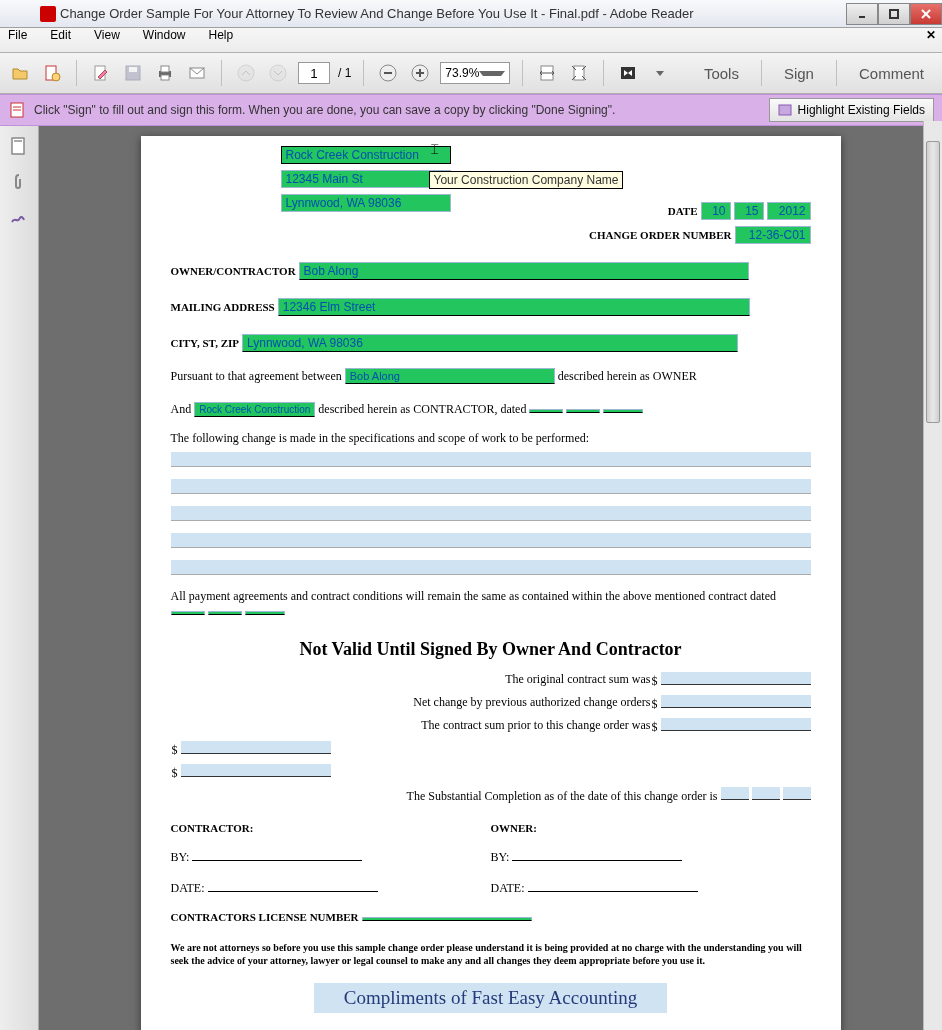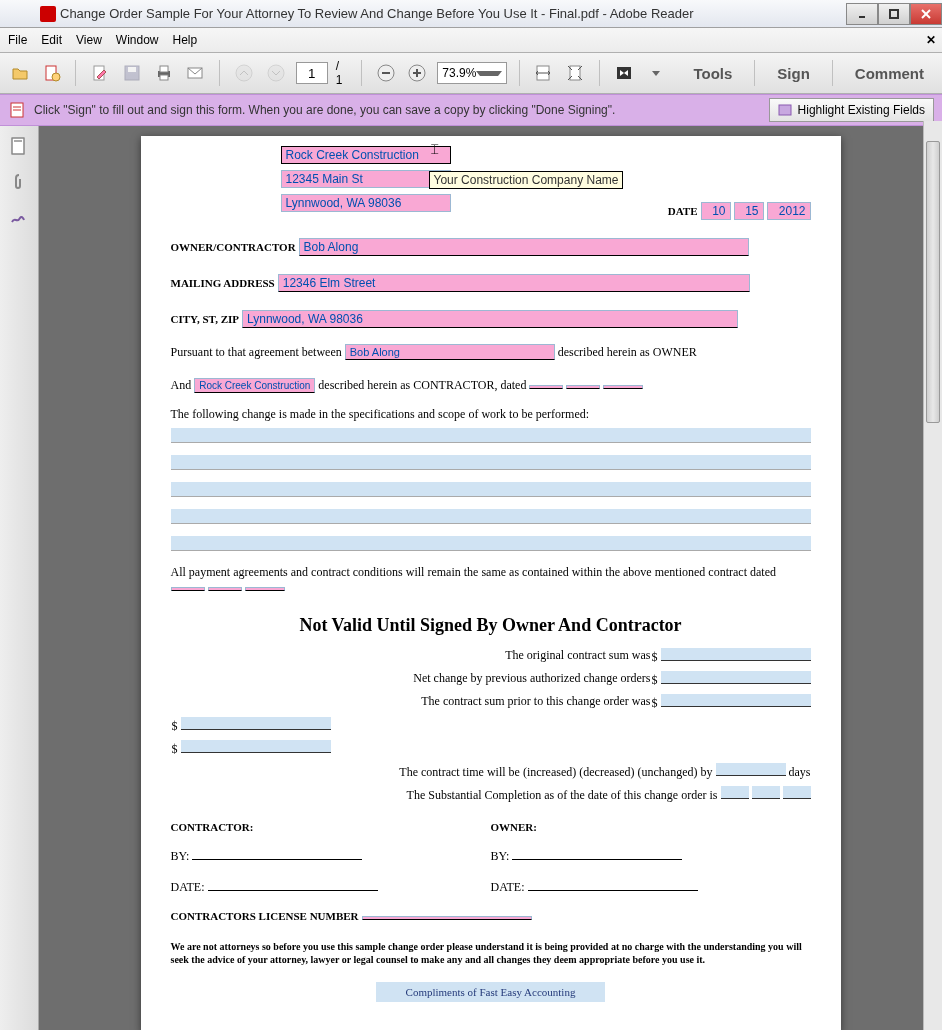--- a/index.html
+++ b/index.html
@@ -4,63 +4,63 @@
 <style>
 body { margin:0; font-family:"Segoe UI",Tahoma,sans-serif; font-size:12px; background:#555; width:942px; height:1030px; overflow:hidden; }
 .titlebar { height:27px; background:linear-gradient(#f8f9fb,#e3e7ef); display:flex; align-items:center; border-bottom:1px solid #a0a0a0;padding-left:36px; }
 .titlebar .icon { width:16px; height:16px; margin:0 4px; background:#c00; border-radius:2px; display:inline-block; }
 .titlebar .title { flex:1; color:#333; font-size:13px; }
 .winbtns { display:flex; }
 .winbtn { width:30px; height:20px; background:linear-gradient(#f0f0f0,#d0d0d0); border:1px solid #888; display:flex; align-items:center; justify-content:center; }
 .winbtn.close { background:linear-gradient(#e8706a,#c83a34); color:#fff; }
 .winbtn svg { width:10px; height:10px; stroke:#333; stroke-width:2; fill:none; }
 .winbtn.close svg { stroke:#fff; }
-.menubar { height:24px; background:linear-gradient(#f6f6f6,#ececec); display:flex; align-items:center; border-bottom:1px solid #b0b0b0; padding-left:8px; gap:14px; }
+.menubar { height:24px; background:linear-gradient(#f6f6f6,#ececec); display:flex; border-bottom:1px solid #b0b0b0; padding-left:8px; gap:23px; }
 .menubar span { cursor:default; }
 .menubar .xbtn { margin-left:auto; margin-right:6px; font-weight:bold; }
 .toolbar { height:40px; background:linear-gradient(#f4f4f4,#e0e0e0); border-bottom:1px solid #b0b0b0; display:flex; align-items:center; padding:0 8px; gap:8px; }
 .tbtn { width:24px; height:24px; display:flex; align-items:center; justify-content:center; border-radius:3px; }
 .tbtn svg { width:18px; height:18px; }
 .sep { width:1px; height:26px; background:#c0c0c0; margin:0 4px; }
 .pageinput { width:26px; text-align:center; border:1px solid #999; height:18px; }
 .zoombox { width:60px; border:1px solid #999; height:20px; display:flex; align-items:center; padding:0 4px; background:#fff; }
 .zoombox span { flex:1; }
 .zoombox .dd { border-left:4px solid transparent; border-right:4px solid transparent; border-top:5px solid #666; }
 .spacer { flex:1; }
-.textbtn { font-size:15px; color:#555; padding:0 10px; height:38px; display:flex; align-items:center;font-weight:bold; }
+.textbtn { font-size:15px; color:#555; padding:0 10px; height:38px; display:flex; align-items:center; }
 .signbar { height:30px; background:#d9b0e8; border-top:1px solid #c090d8; border-bottom:1px solid #c090d8; display:flex; align-items:center; padding:0 8px; gap:8px; }
 .signbar .msg { flex:1; color:#333; }
 .hlbtn { background:linear-gradient(#fafafa,#e4e4e4); border:1px solid #999; padding:4px 8px; display:flex; align-items:center; gap:6px; }
 .workarea { display:flex; height:calc(100% - 121px); }
 .sidebar { width:38px; background:linear-gradient(to right,#eee,#dcdcdc); display:flex; flex-direction:column; align-items:center; padding-top:8px; gap:12px; border-right:1px solid #aaa; }
 .sidebar .sbtn { width:24px; height:24px; display:flex; align-items:center; justify-content:center; }
 .docview { flex:1; background:#6e6e6e; overflow:auto; position:relative; padding:10px 0 60px 0; }
 .page { width:700px; background:#fff; margin:0 auto; box-shadow:0 2px 8px rgba(0,0,0,0.5); padding:10px 30px 30px 30px; font-family:"Times New Roman",serif; font-size:12px; color:#000; position:relative; box-sizing:border-box; min-height:840px; }
-.ffield { background:#f9a8d4; border:1px solid #9cb8d3; padding:1px 4px; display:inline-block; color:#0050b0; font-family:Tahoma,sans-serif; }
+.ffield { background:#22c55e; border:1px solid #9cb8d3; padding:1px 4px; display:inline-block; color:#0050b0; font-family:Tahoma,sans-serif; }
 .ffield.sel { border:1px solid #000; }
 .hdr { display:flex; }
 .hdr-left { display:flex; flex-direction:column; gap:6px; margin-left:110px; }
 .hdr-right { margin-left:auto; text-align:right; }
 .tooltip { position:absolute; background:#fffde0; border:1px solid #000; padding:1px 4px; font-family:Tahoma,sans-serif; font-size:12px; color:#333; left:288px; top:35px; z-index:10; }
 .row { margin-top:18px; }
 .lbl { font-weight:bold; font-size:11px; }
 .uline { border-bottom:1px solid #000; display:inline-block; }
 .bigline { background:#d0e3f3; height:14px; border-bottom:1px solid #aaa; margin-top:6px; }
 .h2 { text-align:center; font-weight:bold; font-size:18px; margin:20px 0 12px 0; }
 .sumrow { display:flex; margin-top:6px; font-size:12px;text-align:right; }
 .sumrow .txt { flex:1; }
 .sumrow .amt { width:160px; }
 .amtfield { background:#d0e3f3; height:12px; display:inline-block; width:150px; border-bottom:1px solid #333; }
 .smfield { background:#d0e3f3; height:12px; display:inline-block; width:50px; border-bottom:1px solid #333; }
 .sigs { display:flex; margin-top:18px; font-size:12px; }
 .sigcol { flex:1; }
 .sigline { border-bottom:1px solid #000; display:inline-block; width:170px; height:12px; }
 .disclaimer { font-size:10px; font-weight:bold; margin-top:16px; line-height:1.3; }
 .comp { text-align:center; margin-top:16px; }
-.comp .box { display:inline-block; background:#d0e3f3; padding:4px 30px; font-size:11px; color:#243a7a; font-family:"Times New Roman",serif; }
+.comp .box { display:inline-block; background:#d0e3f3; padding:4px 30px; font-size:19px; color:#243a7a; font-family:"Times New Roman",serif; }
 .cursor-i { position:absolute; left:290px; top:5px; font-size:14px; font-family:sans-serif; }
 .scrollbar-v { position:absolute; right:0; top:121px; bottom:0; width:18px; background:#e8e8e8; border-left:1px solid #bbb; }
 .scrollbar-v .thumb { position:absolute; top:20px; left:2px; right:2px; height:280px; background:linear-gradient(to right,#cfcfcf,#e8e8e8,#cfcfcf); border:1px solid #999; border-radius:2px; }
 </style>
 </head>
 <body>
 
 <div class="titlebar">
   <span class="icon"></span>
   <span class="title">Change Order Sample For Your Attorney To Review And Change Before You Use It - Final.pdf - Adobe Reader</span>
@@ -242,20 +242,24 @@
           <span class="ffield" style="width:160px">12345 Main St</span>
           <span class="ffield" style="width:160px">Lynnwood, WA 98036</span>
         </div>
         <div class="hdr-right">
           <div style="margin-top:56px">
             <span class="lbl">DATE</span>
             <span class="ffield" style="width:20px">10</span>
             <span class="ffield" style="width:20px">15</span>
             <span class="ffield" style="width:34px">2012</span>
           </div>
+          <div style="margin-top:6px">
+            <span class="lbl">CHANGE ORDER NUMBER</span>
+            <span class="ffield" style="width:66px">12-36-C01</span>
+          </div>
         </div>
       </div>
 
       <div style="margin-top:14px">
         <div class="row"><span class="lbl">OWNER/CONTRACTOR</span> <span class="ffield uline" style="width:440px">Bob Along</span></div>
         <div class="row"><span class="lbl">MAILING ADDRESS</span> <span class="ffield uline" style="width:462px">12346 Elm Street</span></div>
         <div class="row"><span class="lbl">CITY, ST, ZIP</span> <span class="ffield uline" style="width:486px">Lynnwood, WA 98036</span></div>
       </div>
 
       <div style="margin-top:16px">
@@ -300,23 +304,20 @@
           <span class="txt">The contract sum prior to this change order was</span>
           <span class="amt"><span>$</span> <span class="amtfield"></span></span>
         </div>
       <div class="sumrow">
           <span class="amt"><span>$</span> <span class="amtfield"></span></span>
         </div>
       <div class="sumrow">
           <span class="amt"><span>$</span> <span class="amtfield"></span></span>
         </div>
       <div class="sumrow">
-          <span class="txt"><span>The contract time will be (increased) (decreased) (unchanged) by </span><span class="smfield" style="width:70px"></span><span> days</span></span>
-        </div>
-      <div class="sumrow">
           <span class="txt"><span>The Substantial Completion as of the date of this change order is </span><span class="smfield" style="width:28px"></span> <span class="smfield" style="width:28px"></span> <span class="smfield" style="width:28px"></span></span>
         </div>
 
       <div class="sigs">
         <div class="sigcol">
           <div class="lbl">CONTRACTOR:</div>
           <div style="margin-top:14px"><span>BY:</span> <span class="sigline"></span></div>
           <div style="margin-top:14px"><span>DATE:</span> <span class="sigline"></span></div>
         </div>
         <div class="sigcol">

